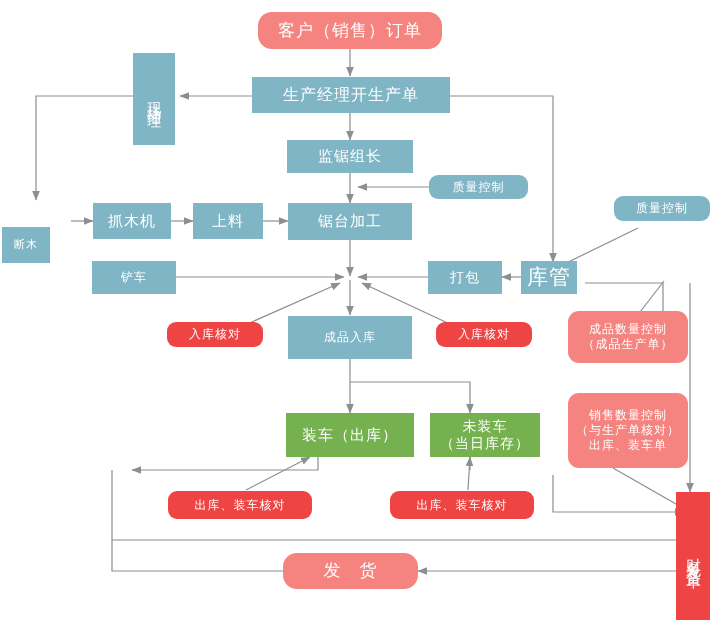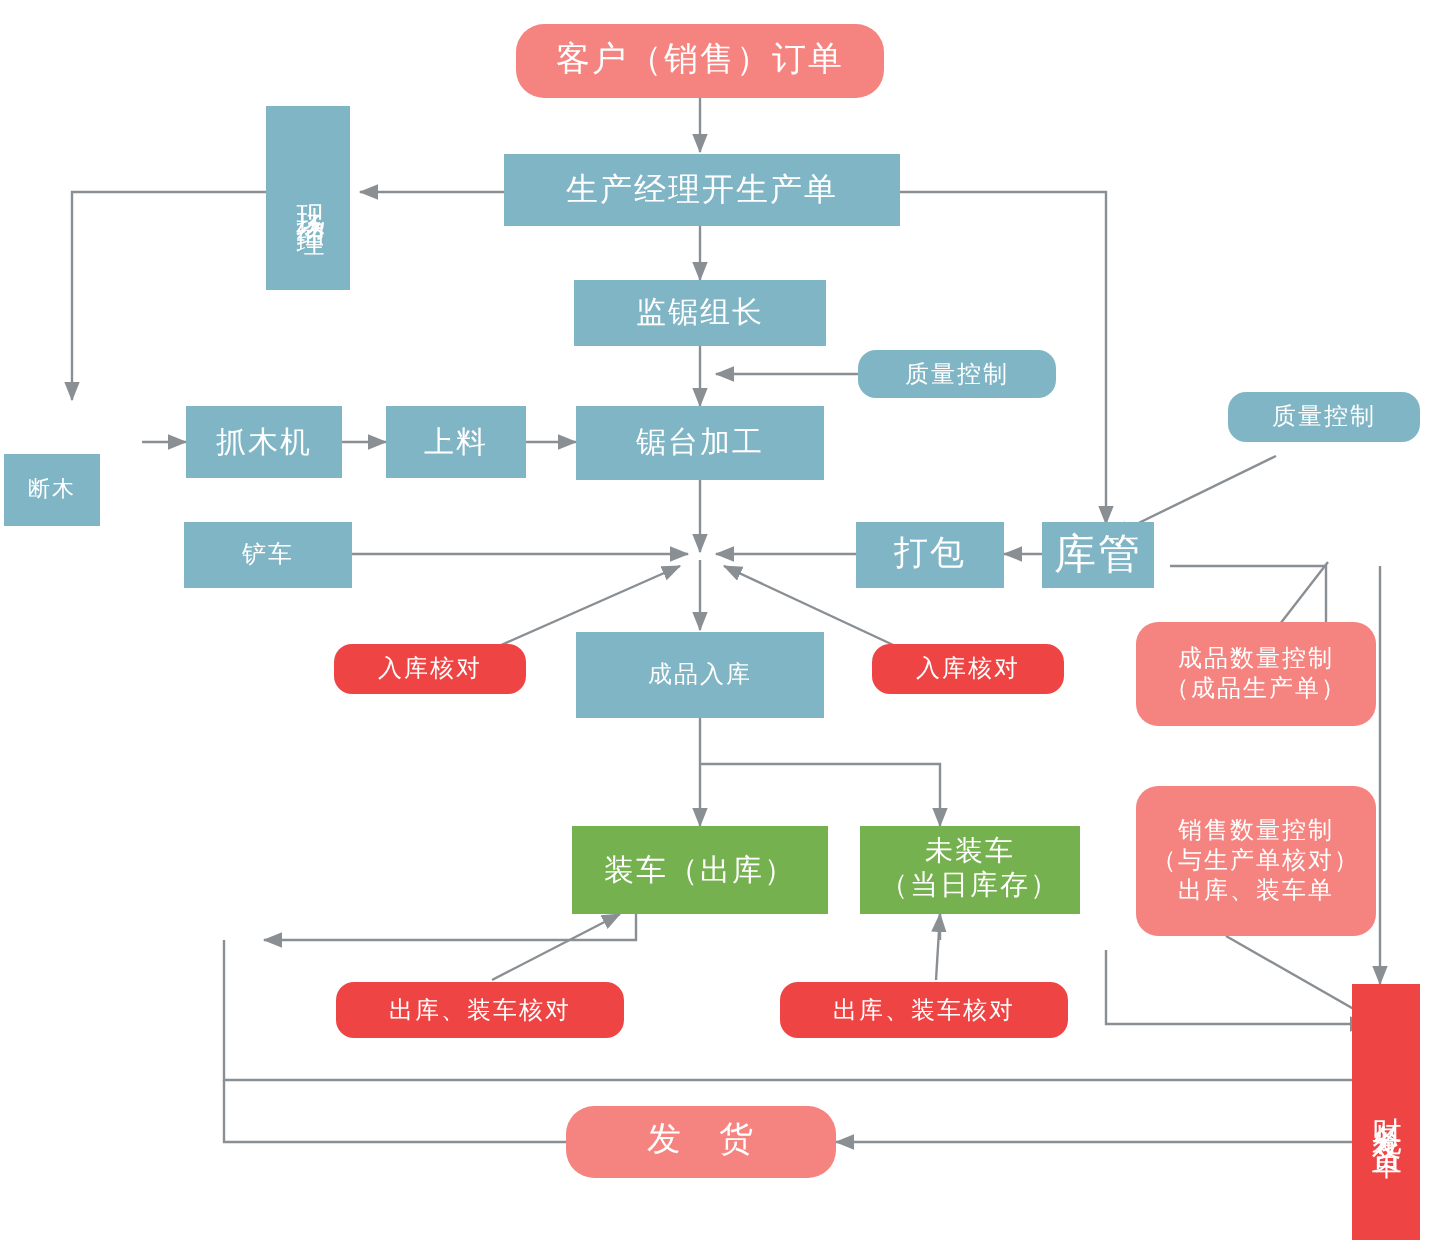--- a/index.html
+++ b/index.html
@@ -106,21 +106,21 @@
   <div class="node teal" style="left:2px;top:203px;width:48px;height:36px;font-size:11px;margin-top:24px;">断木</div>
 
   <div class="node teal" style="left:93px;top:203px;width:78px;height:36px;font-size:15px;">抓木机</div>
 
   <div class="node teal" style="left:193px;top:203px;width:70px;height:36px;font-size:15px;">上料</div>
 
   <div class="node teal" style="left:288px;top:203px;width:124px;height:37px;font-size:15px;">锯台加工</div>
 
   <div class="node teal" style="left:92px;top:261px;width:84px;height:33px;font-size:12px;">铲车</div>
 
-  <div class="node teal" style="left:428px;top:261px;width:74px;height:33px;font-size:17px;">打包</div>
+  <div class="node teal" style="left:428px;top:261px;width:74px;height:33px;font-size:14px;">打包</div>
 
   <div class="node teal" style="left:521px;top:261px;width:56px;height:33px;font-size:21px;">库管</div>
 
   <div class="node blue pill" style="left:167px;top:322px;width:96px;height:25px;font-size:12px;">入库核对</div>
 
   <div class="node teal" style="left:288px;top:316px;width:124px;height:43px;font-size:12px;">成品入库</div>
 
   <div class="node blue pill" style="left:436px;top:322px;width:96px;height:25px;font-size:12px;">入库核对</div>
 
   <div class="node red pill-lg" style="left:568px;top:311px;width:120px;height:52px;font-size:12px;white-space:pre-line;">成品数量控制

